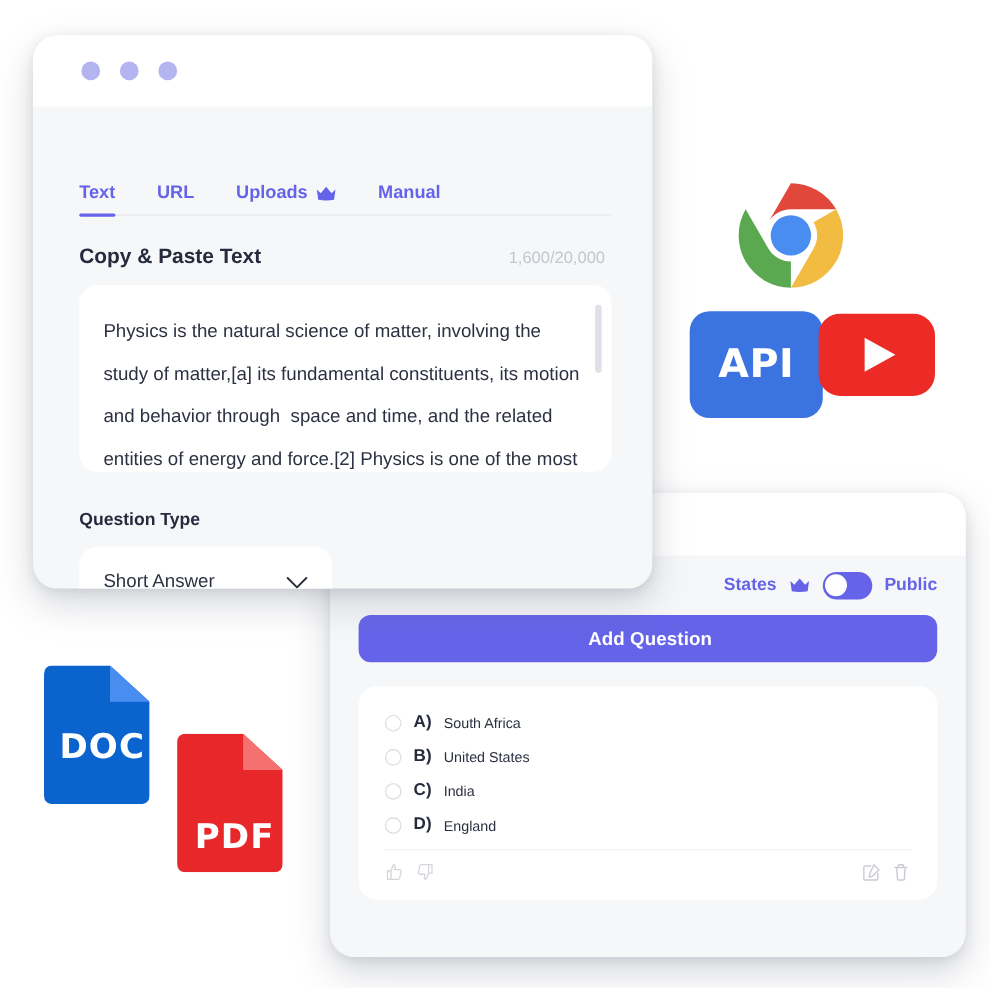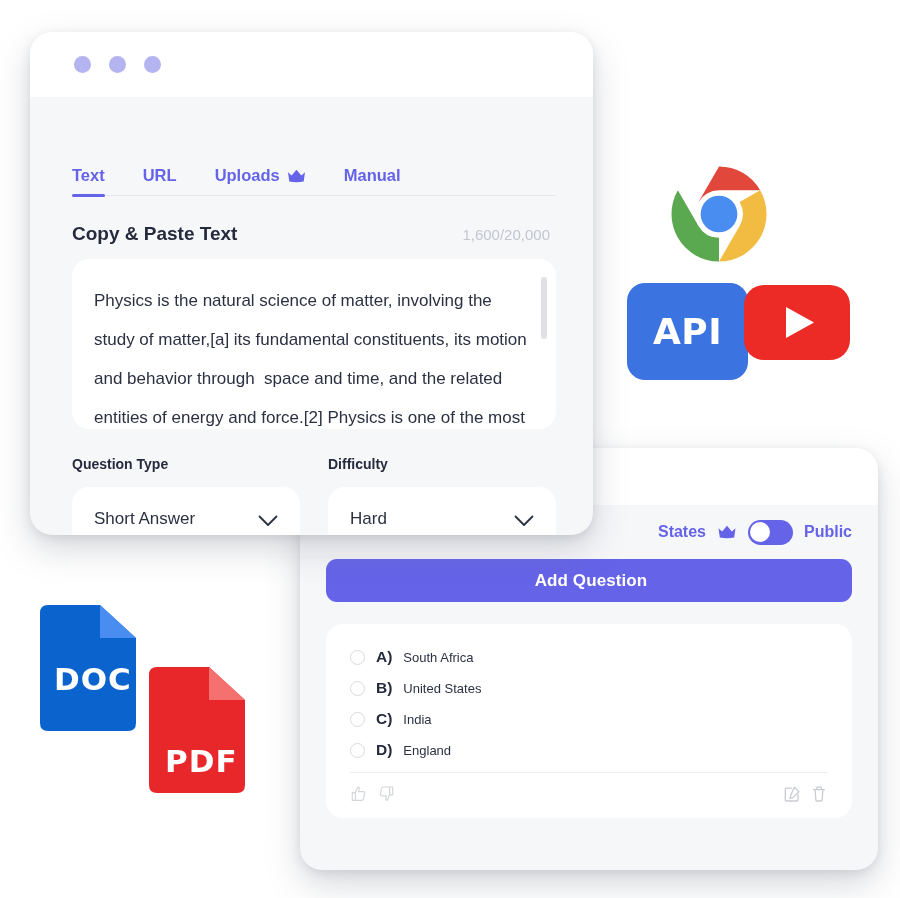--- a/index.html
+++ b/index.html
@@ -121,24 +121,25 @@
   }
 
   
   .sel-row {
     display: flex;
     gap: 28px;
     margin-top: 27px;
   }
   .sel-col { width: 230px; }
   .sel-label {
-    font-size: 14px;
+    font-size: 16px;
     font-weight: 700;
     color: #252a3d;
     margin-bottom: 15px;
+    margin-top: 8px;
   }
   .sel-box {
     background: #fff;
     border-radius: 17px;
     height: 64px;
     display: flex;
     align-items: center;
     justify-content: space-between;
     padding: 0 22px 0 22px;
     box-sizing: border-box;
@@ -267,21 +268,21 @@
   }
   #logo-api .api-txt {
     color: #ffffff;
     font-size: 36px;
     font-weight: 700;
     letter-spacing: .5px;
     font-family: "DejaVu Sans", sans-serif;
   }
   #logo-youtube { left: 744px; top: 285px; }
   #logo-doc { left: 40px; top: 605px; }
-  #logo-pdf { left: 149px; top: 667px; }
+  #logo-pdf { left: 161px; top: 667px; }
   .file-txt {
     position: absolute;
     color: #ffffff;
     font-weight: 700;
     font-family: "DejaVu Sans", sans-serif;
   }
 </style>
 </head>
 <body>
 
@@ -323,31 +324,20 @@
     <div class="ta-box">
       <div class="ta-text">Physics is the natural science of matter, involving the study of matter,[a] its fundamental constituents, its motion and behavior through  space and time, and the related entities of energy and force.[2] Physics is one of the most fundamental scientific disciplines, with its main goal being</div>
       <div class="ta-scroll"></div>
     </div>
 
     <div class="sel-row">
       <div class="sel-col">
         <div class="sel-label">Question Type</div>
         <div class="sel-box">
           <span class="sel-val">Short Answer</span>
-          <span class="chev">
-            <svg width="20" height="12" viewBox="0 0 20 12">
-                <path d="M1.5 1.5 L10 10 L18.5 1.5" fill="none" stroke="#2c3142" stroke-width="1.8" stroke-linecap="round" stroke-linejoin="round"></path>
-              </svg>
-          </span>
-        </div>
-      </div>
-      <div class="sel-col">
-        <div class="sel-label">Difficulty</div>
-        <div class="sel-box">
-          <span class="sel-val">Hard</span>
           <span class="chev">
             <svg width="20" height="12" viewBox="0 0 20 12">
                 <path d="M1.5 1.5 L10 10 L18.5 1.5" fill="none" stroke="#2c3142" stroke-width="1.8" stroke-linecap="round" stroke-linejoin="round"></path>
               </svg>
           </span>
         </div>
       </div>
     </div>
 
   </div>

